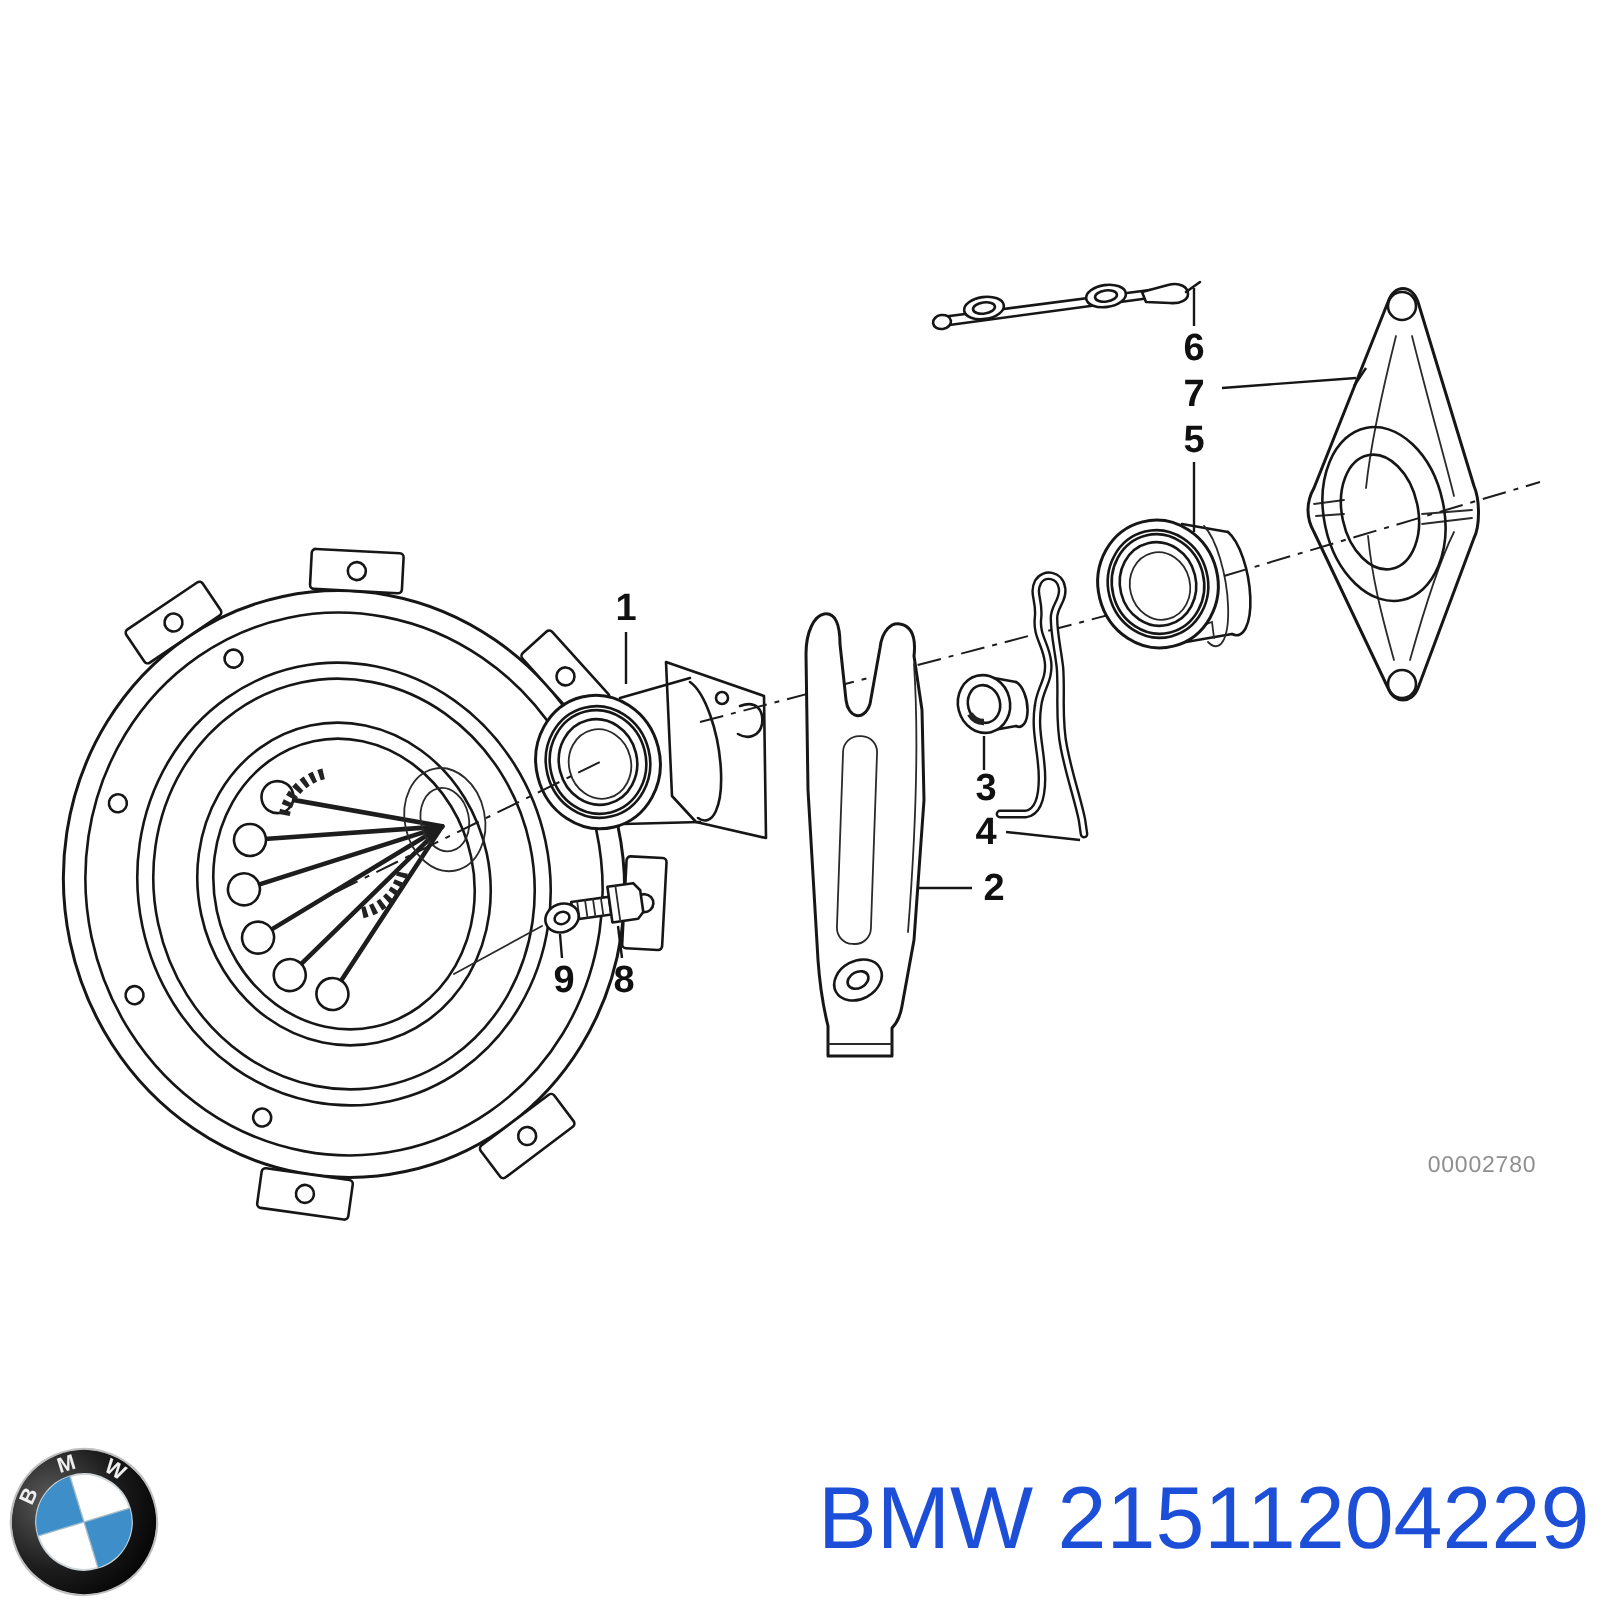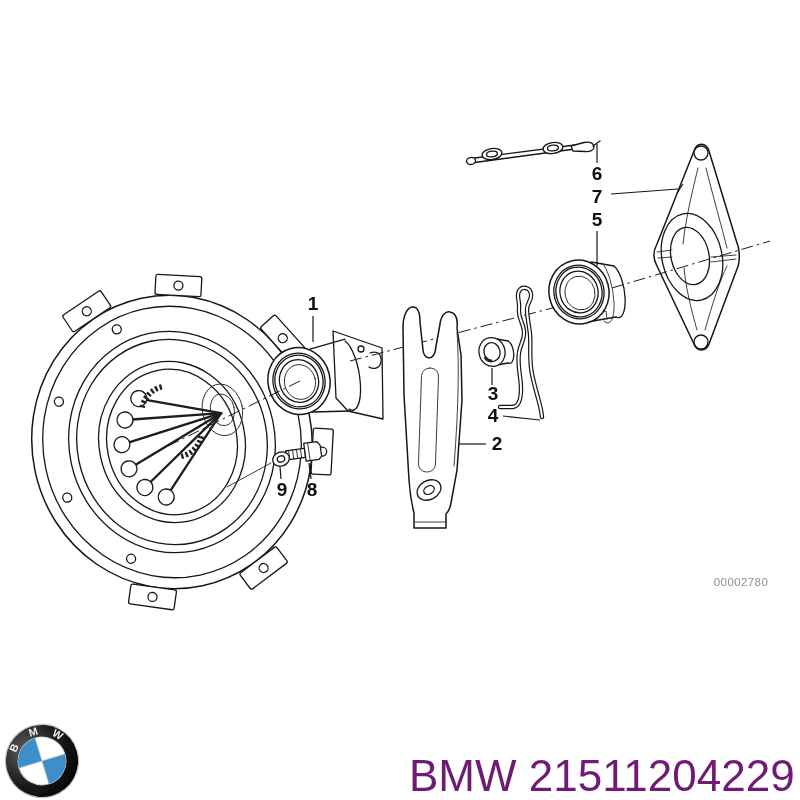--- a/index.html
+++ b/index.html
@@ -12,21 +12,21 @@
   .fw2{fill:#ffffff;stroke:#161616;stroke-width:1.5;stroke-linejoin:round;}
   .axis{fill:none;stroke:#1c1c1c;stroke-width:1;stroke-dasharray:12 4 2.5 4;}
   .leader{stroke:#161616;stroke-width:1.2;fill:none;}
   .finger{stroke:#1d1d1d;stroke-width:2.3;fill:none;stroke-linecap:round;}
   .coil{fill:none;stroke:#222;stroke-width:5.5;stroke-dasharray:2.4 2.2;}
   .callout{font-family:"Liberation Sans",sans-serif;font-size:19px;font-weight:bold;
            fill:#101010;text-anchor:middle;}
   .code{font-family:"Liberation Sans",sans-serif;font-size:11.5px;letter-spacing:.4px;
         text-anchor:middle;}
   .part-number{position:absolute;left:409px;top:736px;font-size:44px;line-height:1.08;
-               color:#701a75;white-space:nowrap;margin-top:16px;}
+               color:#1d4ed8;white-space:nowrap;}
   .logo{position:absolute;left:3px;top:722px;}
   .logo-letter{font-family:"Liberation Sans",sans-serif;font-size:11px;font-weight:bold;
                fill:#efefef;text-anchor:middle;}
 </style>
 </head>
 <body>
 
 <div class="stage">
 
   <svg class="diagram-svg" width="800" height="715" viewBox="0 0 800 715">

